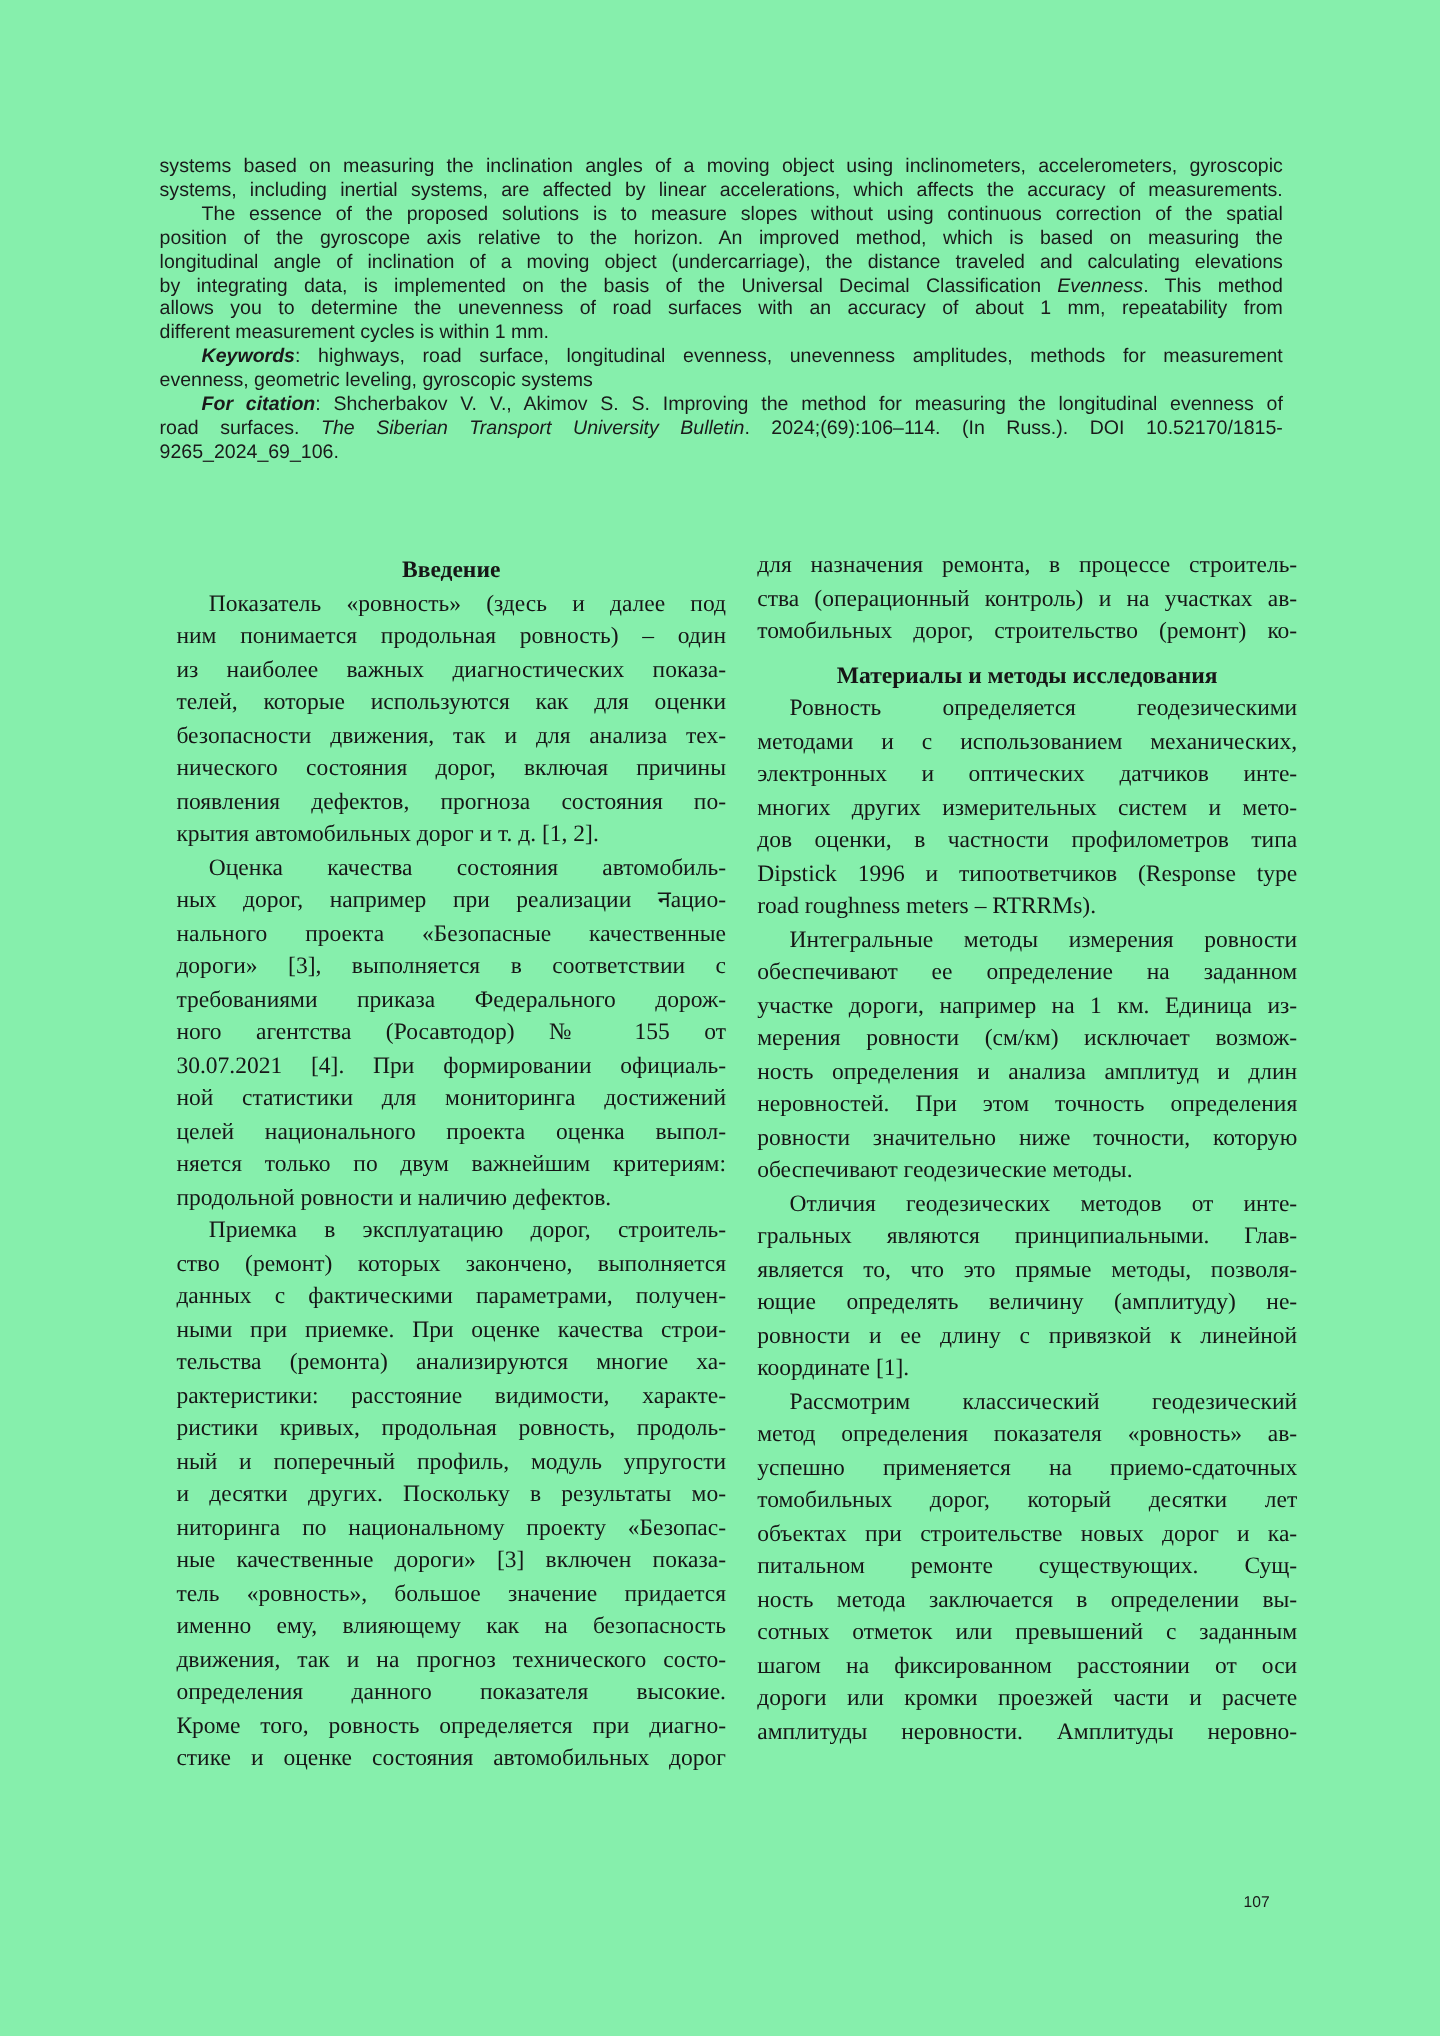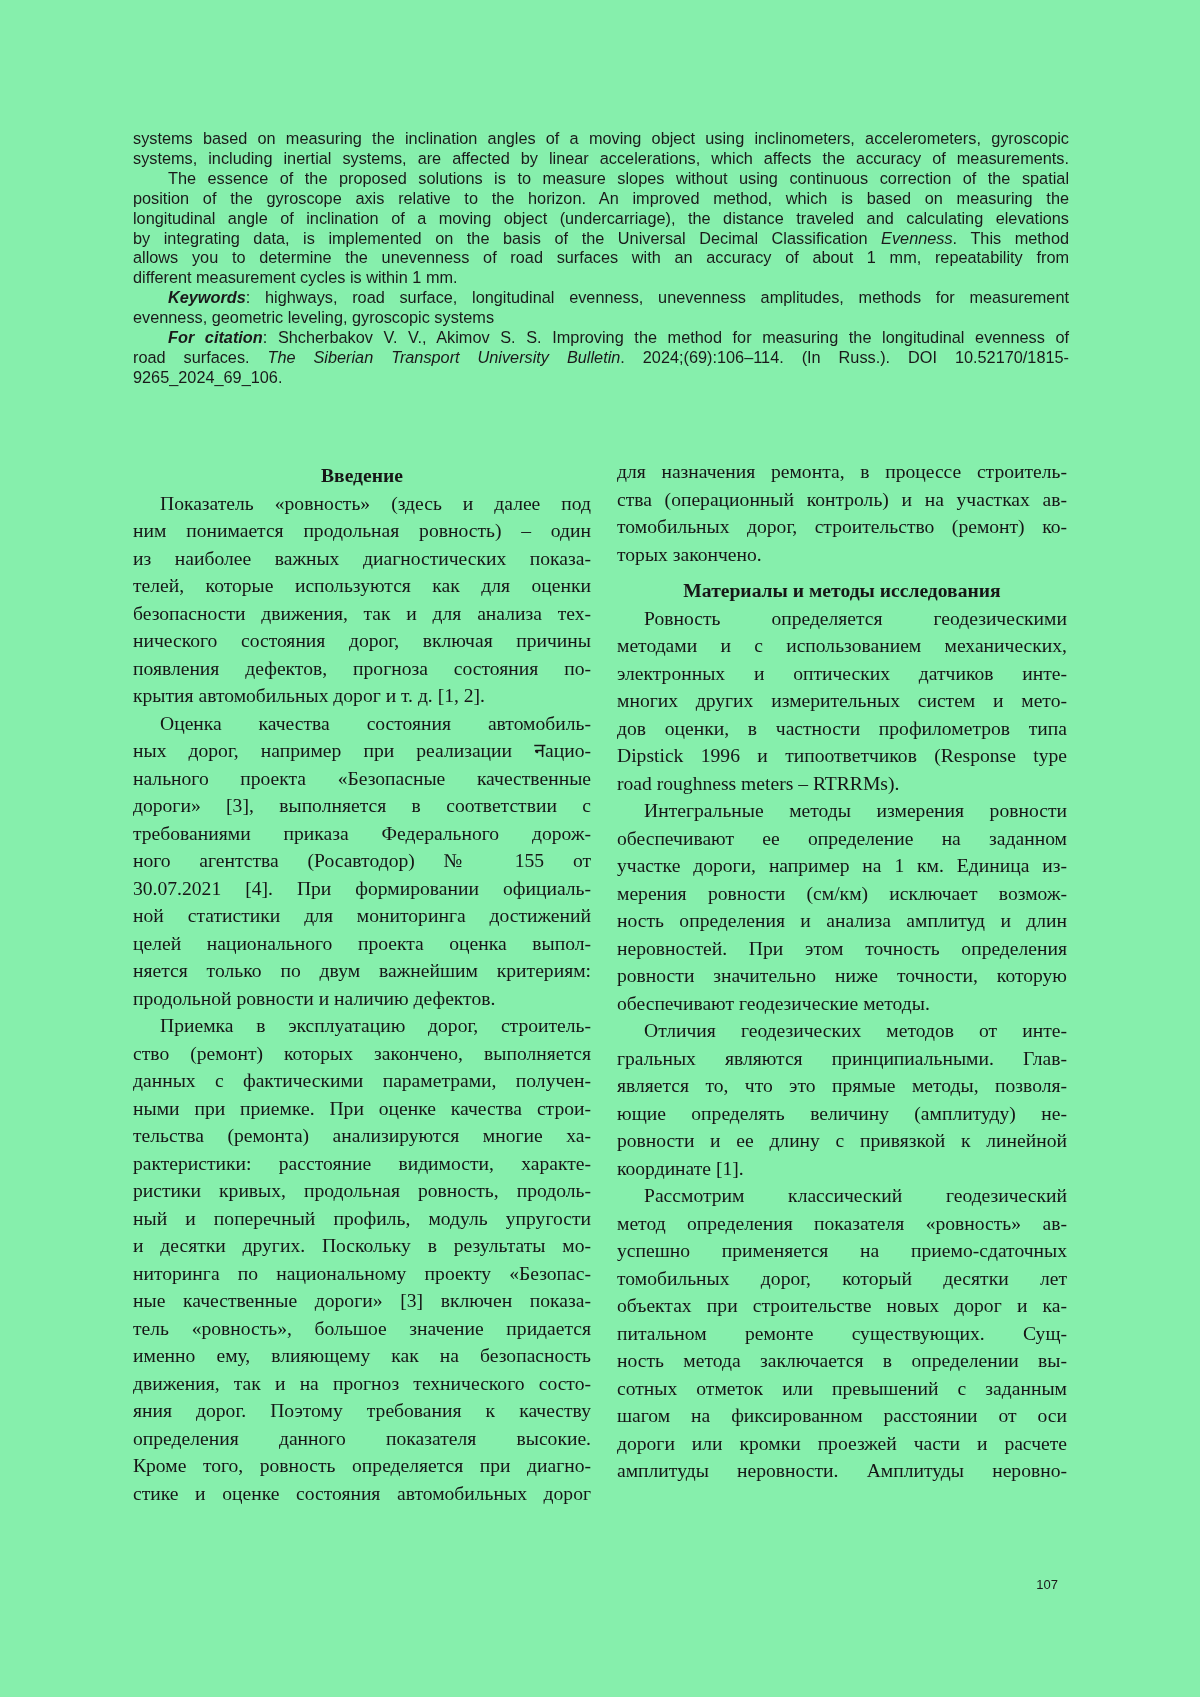--- a/index.html
+++ b/index.html
@@ -4,21 +4,21 @@
 <style>
   html,body{margin:0;padding:0;background:#ffffff;}
   .page{position:relative;width:1200px;height:1697px;background:#86efac;color:#1a1a1a;overflow:hidden;}
 
   
   .abstract{position:absolute;left:133px;top:129px;width:936px;
     font-family:"Liberation Sans",sans-serif;font-size:16.3px;line-height:19.9px;color:#1a1a1a;}
   .abstract .line.indent{text-indent:35px;}
 
   
-  .cols{position:absolute;left:133px;top:458px;width:934px;display:flex;
+  .cols{position:absolute;left:147px;top:458px;width:934px;display:flex;
     font-family:"Liberation Serif",serif;font-size:19.6px;line-height:27.5px;color:#161616;}
   .col-left{width:458px;}
   .col-gap{width:26px;}
   .col-right{width:450px;}
   .cols .line.indent{text-indent:27px;}
 
   .line{text-align:justify;text-align-last:justify;white-space:nowrap;}
   .line{white-space:normal;}
   .line.lastline{text-align-last:left;}
   .b{font-weight:bold;}
@@ -92,33 +92,31 @@
           <div class="line">тельства (ремонта) анализируются многие ха-</div>
           <div class="line">рактеристики: расстояние видимости, характе-</div>
           <div class="line">ристики кривых, продольная ровность, продоль-</div>
           <div class="line">ный и поперечный профиль, модуль упругости</div>
           <div class="line">и десятки других. Поскольку в результаты мо-</div>
           <div class="line">ниторинга по национальному проекту «Безопас-</div>
           <div class="line">ные качественные дороги» [3] включен показа-</div>
           <div class="line">тель «ровность», большое значение придается</div>
           <div class="line">именно ему, влияющему как на безопасность</div>
           <div class="line">движения, так и на прогноз технического состо-</div>
-          <div class="line">яния дорог. Поэтому требования к качеству</div>
           <div class="line">определения данного показателя высокие.</div>
           <div class="line">Кроме того, ровность определяется при диагно-</div>
           <div class="line">стике и оценке состояния автомобильных дорог</div>
         </div>
       </div>
     <div class="col-gap"></div>
     <div class="col col-right" id="col-right">
         <div class="para">
           <div class="line">для назначения ремонта, в процессе строитель-</div>
           <div class="line">ства (операционный контроль) и на участках ав-</div>
           <div class="line">томобильных дорог, строительство (ремонт) ко-</div>
-          <div class="line lastline">торых закончено.</div>
         </div>
         <div class="h">Материалы и методы исследования</div>
         <div class="para">
           <div class="line indent">Ровность определяется геодезическими</div>
           <div class="line">методами и с использованием механических,</div>
           <div class="line">электронных и оптических датчиков инте-</div>
           <div class="line">многих других измерительных систем и мето-</div>
           <div class="line">дов оценки, в частности профилометров типа</div>
           <div class="line">Dipstick 1996 и типоответчиков (Response type</div>
           <div class="line lastline">road roughness meters – RTRRMs).</div>

